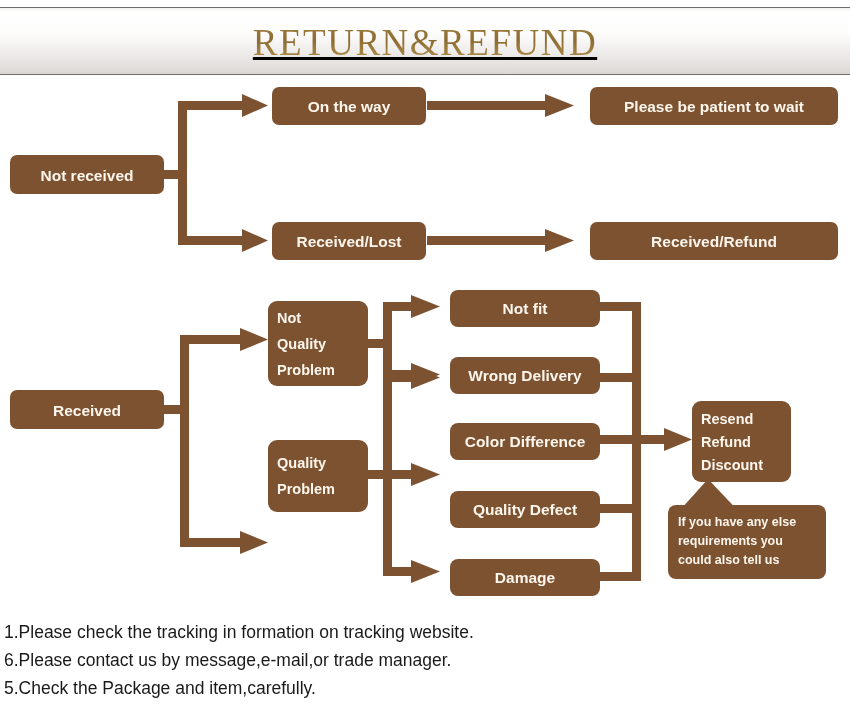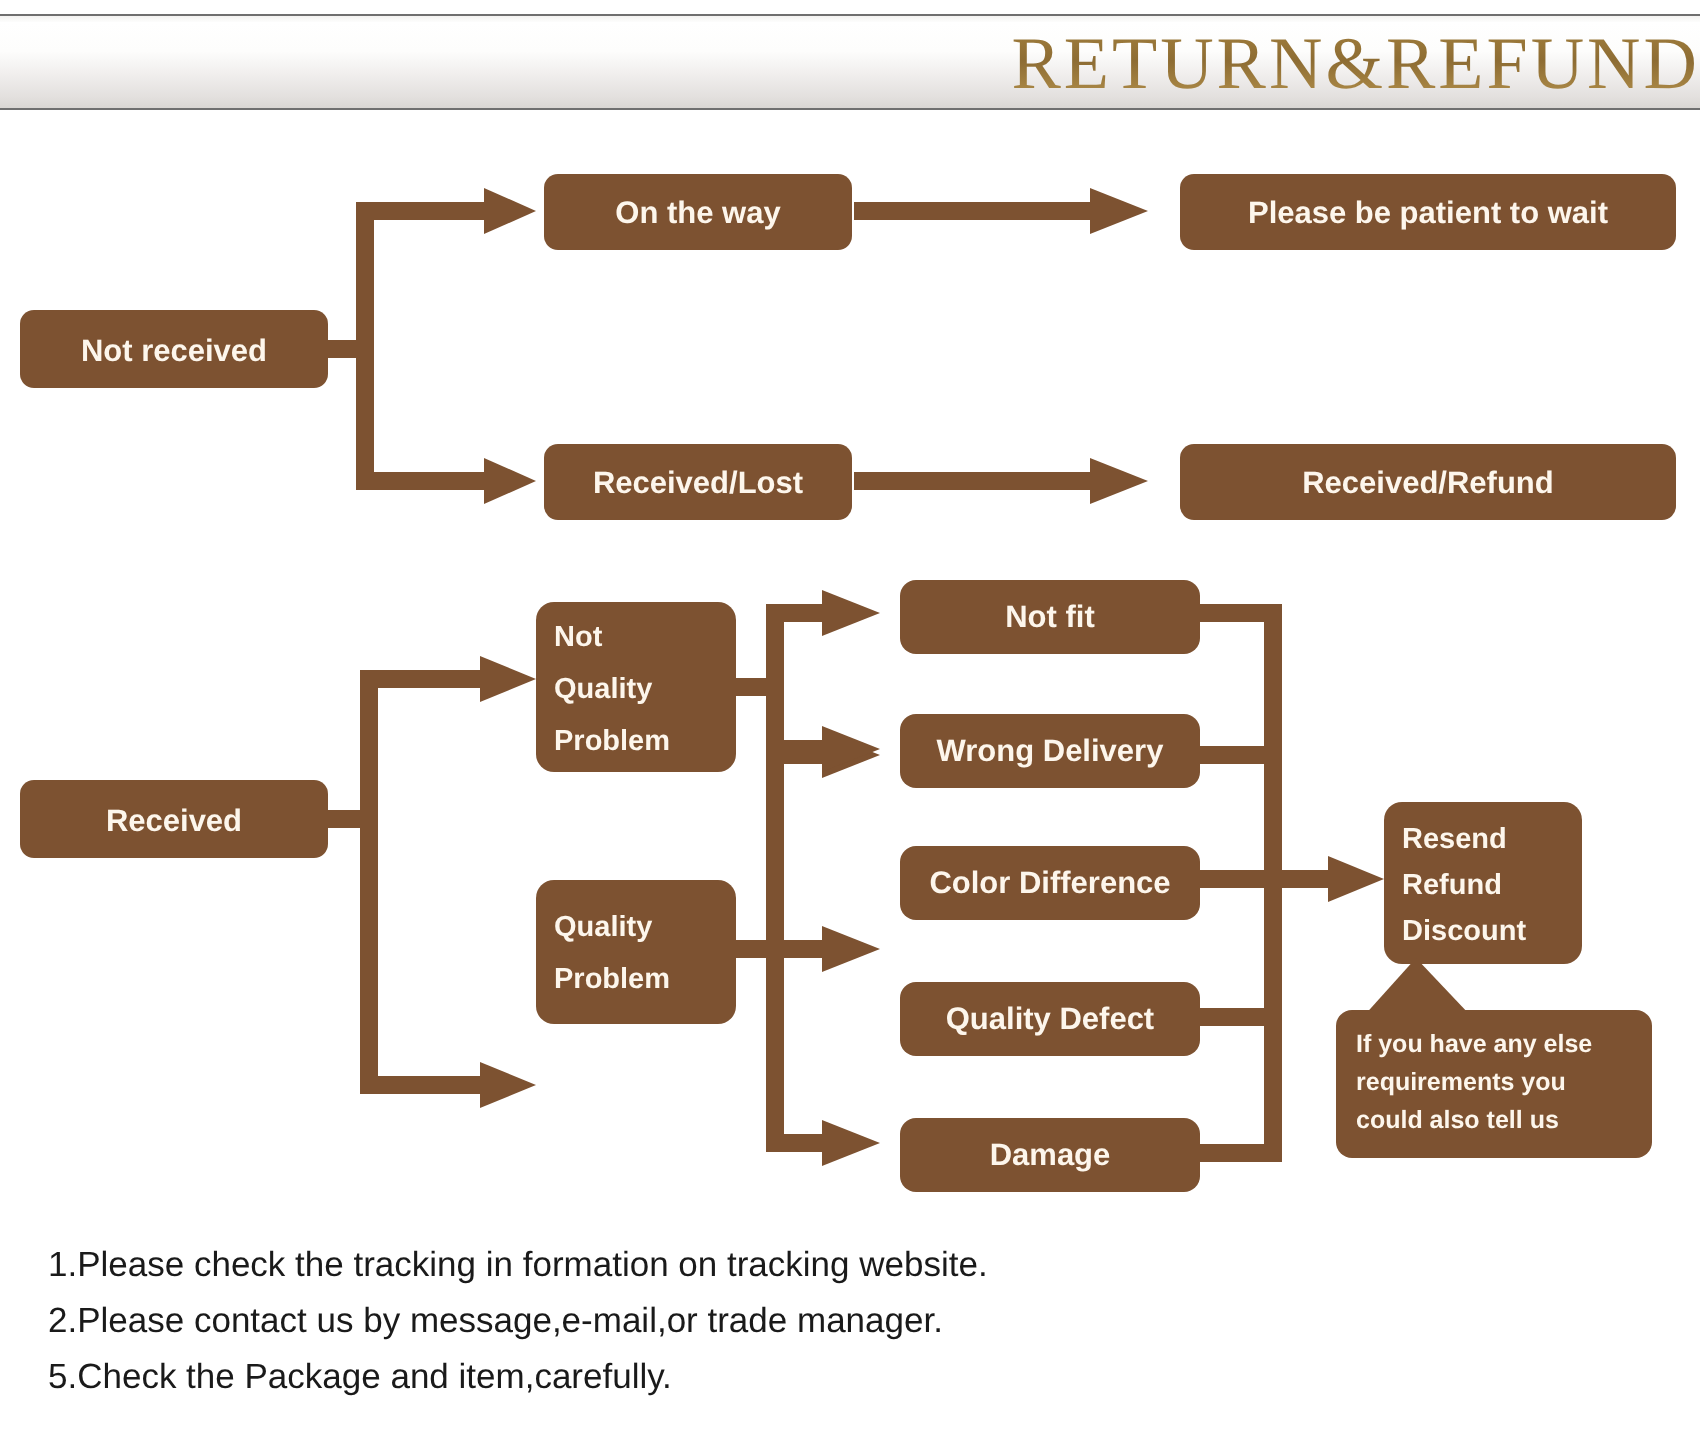--- a/index.html
+++ b/index.html
@@ -7,27 +7,27 @@
     width:850px;height:721px;
     background:#ffffff;
     font-family:"Liberation Sans",sans-serif;
     overflow:hidden;
     position:relative;
   }
   .page{position:relative;width:850px;height:721px;}
 
   
   .header-band{
-    position:absolute;left:0;top:7px;width:850px;height:48px;
+    position:absolute;left:0;top:7px;width:850px;height:68px;
     background:linear-gradient(to bottom,
       #f4f3f1 0%, #ffffff 8%, #fdfdfc 38%, #f1efee 62%, #e3e0de 88%, #d9d6d3 100%);
     border-top:1px solid #6f6f6f;
     border-bottom:1px solid #6f6f6f;
     box-sizing:border-box;
-    display:flex;align-items:center;justify-content:flex-end;
+    display:flex;align-items:center;justify-content:center;text-decoration:underline;
   }
   .header-band:before{
     content:"";position:absolute;left:0;top:3px;width:100%;height:1px;
     background:rgba(255,255,255,.9);
   }
   .header-title{
     font-family:"Liberation Serif",serif;
     font-size:37px;
     letter-spacing:1.5px;
     color:#8a6a33;
@@ -52,21 +52,21 @@
   .nodeText.small{font-size:14.5px;}
   .calloutText{
     font-family:"Liberation Sans",sans-serif;
     fill:#fdf6ec;
     font-weight:bold;
     font-size:12.5px;
   }
 
   
   .notes{
-    position:absolute;left:24px;top:618px;width:700px;
+    position:absolute;left:4px;top:618px;width:700px;
   }
   .note-line{
     font-family:"Liberation Sans",sans-serif;
     font-size:17.5px;
     color:#1a1a1a;
     line-height:28px;
     white-space:nowrap;
   }
 </style>
 </head>
@@ -230,17 +230,17 @@
           <text class="calloutText" x="678" y="458">If you have any else</text>
           <text class="calloutText" x="678" y="477">requirements you</text>
           <text class="calloutText" x="678" y="496">could also tell us</text>
         </g>
       </g>
     </svg>
   </div>
 
   <div class="notes">
     <div class="note-line">1.Please check the tracking in formation on tracking website.</div>
-    <div class="note-line">2.Please contact us by message,e-mail,or trade manager.</div>
+    <div class="note-line">6.Please contact us by message,e-mail,or trade manager.</div>
     <div class="note-line">5.Check the Package and item,carefully.</div>
   </div>
 
 </div>
 
 </body></html>

